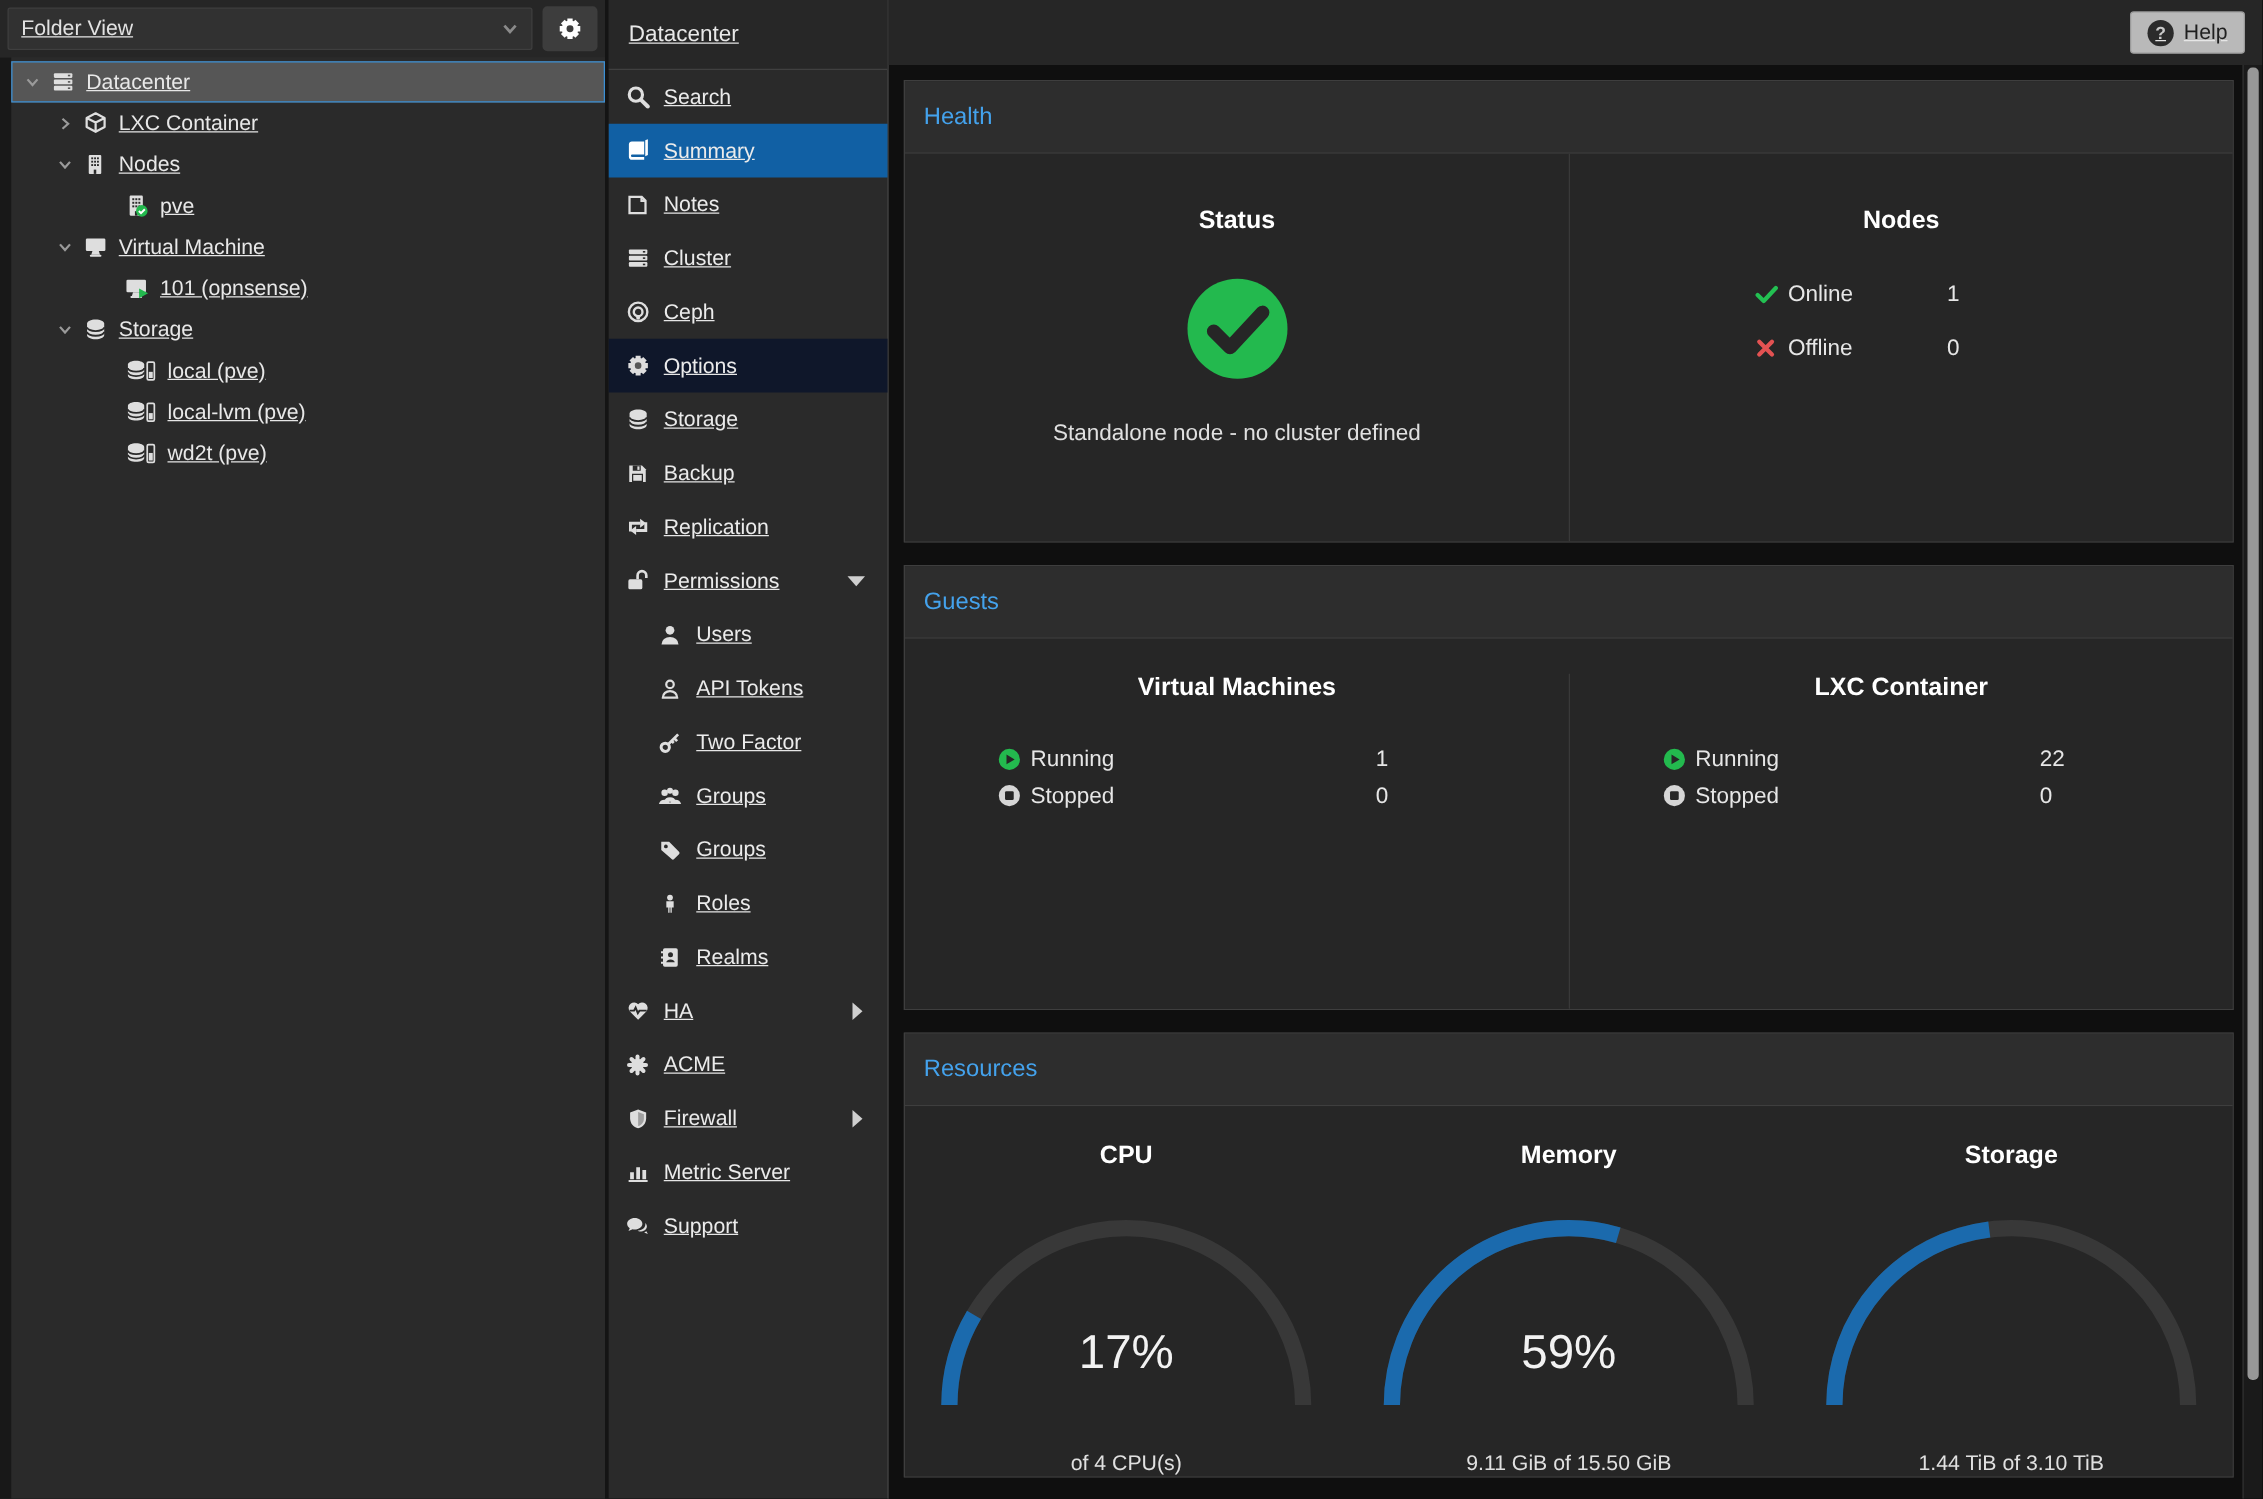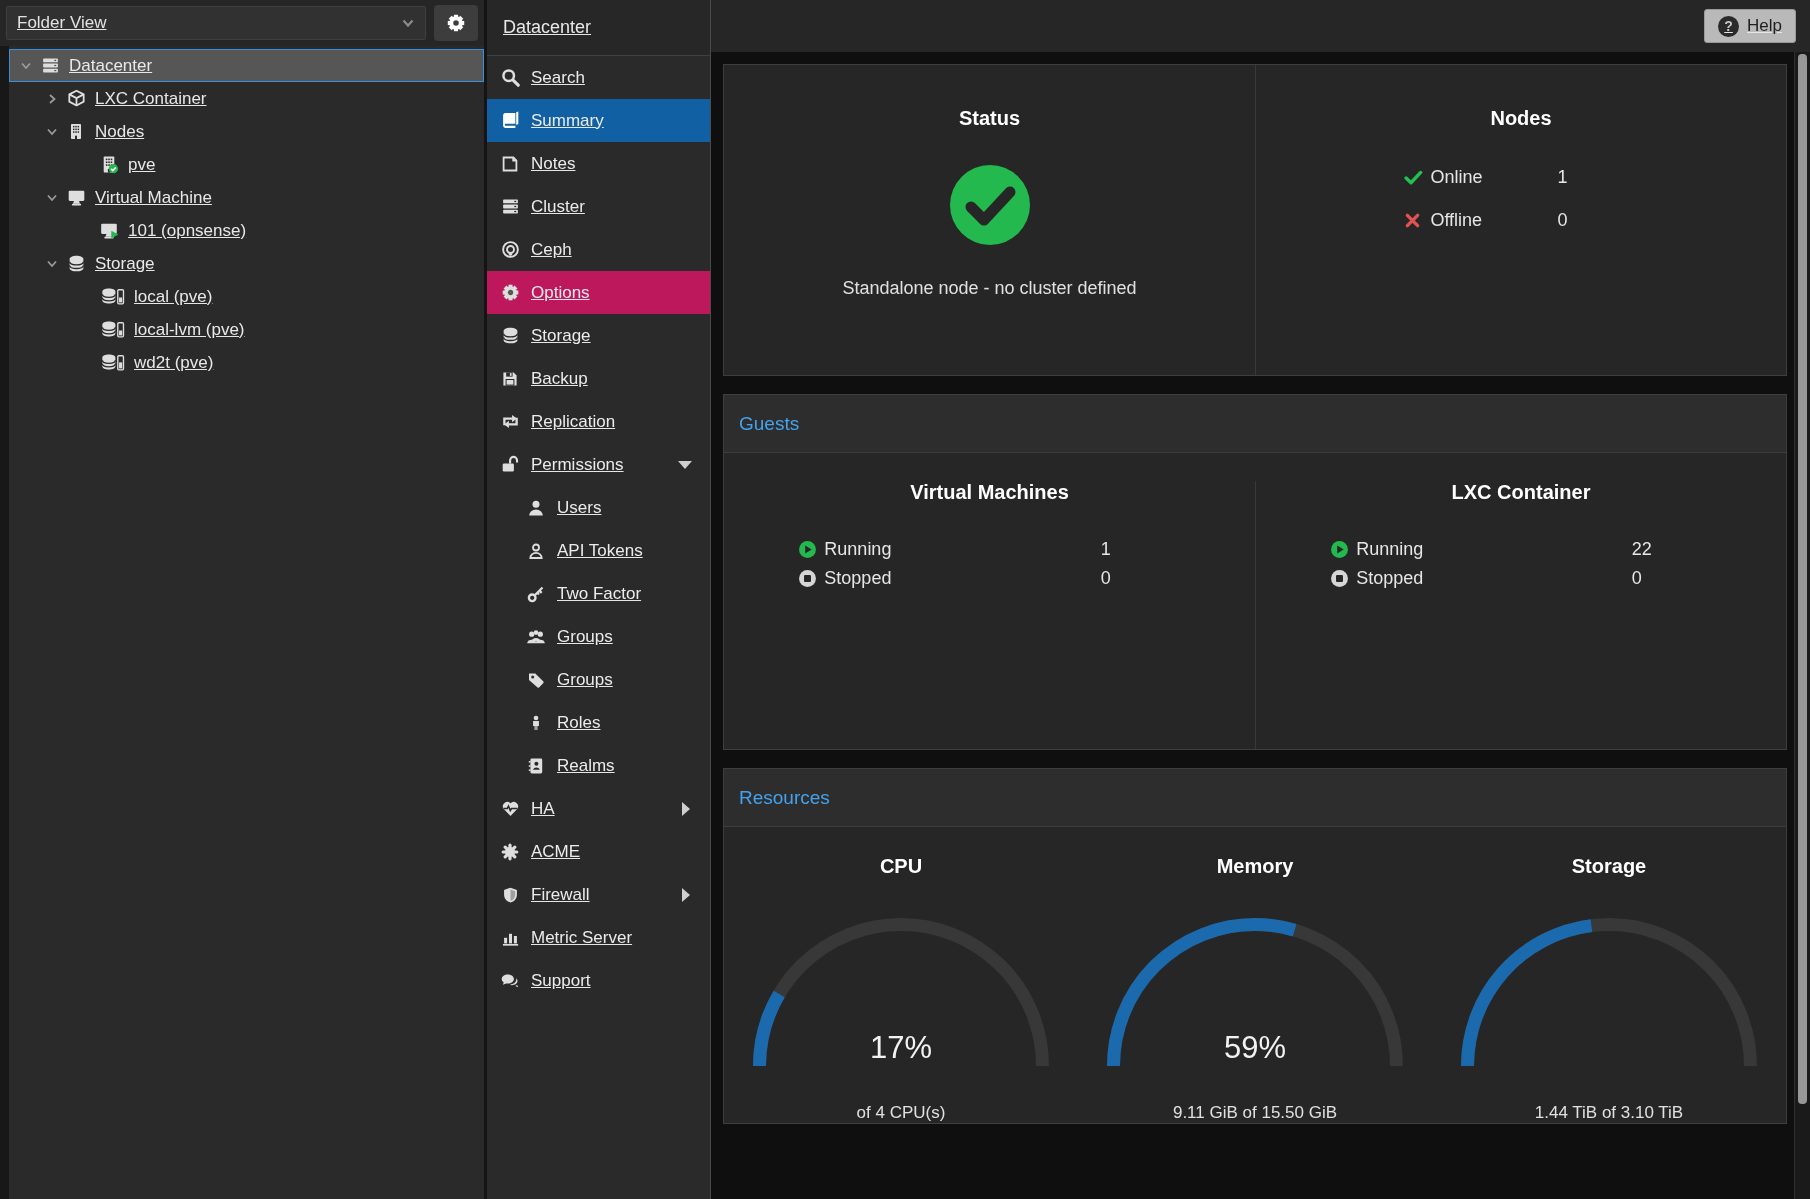--- a/index.html
+++ b/index.html
@@ -27,21 +27,21 @@
   .hole { fill:var(--hole,#2a2a2a); } .cut { fill:var(--cut,#2a2a2a); } .cutl { stroke:var(--cut,#2a2a2a); }
 
   
   .menu-col { width:224px; background:#2a2a2a; display:flex; flex-direction:column; border-right:1px solid #4a4a4a; }
   .menu-header { height:56px; border-bottom:1px solid #404040; display:flex; align-items:center; padding:0 16px;
     font-size:18px; color:#e8e8e8; background:#272727; flex:0 0 auto; }
   .mitem { height:43px; display:flex; align-items:center; padding:0 12px; font-size:17px; color:#ebebeb; --hole:#2a2a2a; --cut:#2a2a2a; }
   .mitem .micon { width:22px; height:20px; margin-right:10px; display:flex; align-items:center; justify-content:center; flex:0 0 auto; }
   .mitem.sub { padding-left:38px; }
   .mitem.selected { background:#1160a4; --hole:#1160a4; --cut:#1160a4; }
-  .mitem.hilite { background:#be185d; --hole:#575757; --cut:#575757; }
+  .mitem.hilite { background:#0f172a; --hole:#575757; --cut:#575757; }
   .mlabel { flex:1; }
   .arr-down { width:0; height:0; border-left:7px solid transparent; border-right:7px solid transparent; border-top:8px solid #cfcfcf; margin-right:6px; }
   .arr-right { width:0; height:0; border-top:7px solid transparent; border-bottom:7px solid transparent; border-left:8px solid #cfcfcf; margin-right:8px; }
 
   
   .main-col { flex:1; position:relative; background:#0f0f0f; }
   .main-topbar { height:52px; background:#262626; display:flex; align-items:center; justify-content:flex-end; padding:0 14px; }
   .help-btn { background:#b9b9b9; border:1px solid #9a9a9a; border-radius:3px; height:34px; padding:0 13px;
     display:flex; align-items:center; gap:8px; color:#1f1f1f; font-size:17px; }
   .help-q { width:21px; height:21px; border-radius:50%; background:#2b2b2b; color:#c9c9c9; font-weight:bold;
@@ -69,21 +69,21 @@
   .kv-v { width:80px; }
 
   .guests-b { height:296px; padding-top:28px; }
   .guest-col .kv-table { width:72%; margin-top:31px; }
   .guest-col .kv-row { padding:4px 0; }
 
   .res-b { height:296px; padding-top:28px; }
   .cols3 { display:grid; grid-template-columns:1fr 1fr 1fr; }
   .gauge-wrap { display:flex; flex-direction:column; align-items:center;justify-content:space-between; }
   .gauge-box { position:relative; width:300px; height:152px; margin-top:22px; }
-  .gauge-pct { position:absolute; left:0; right:0; bottom:4px; text-align:center; font-size:31px; color:#f2f2f2; }
+  .gauge-pct { position:absolute; left:0; right:0; bottom:24px; text-align:center; font-size:38px; color:#f2f2f2; }
   .gauge-sub { margin-top:16px; font-size:17px; color:#e0e0e0; }
   .gauge-track { stroke:#383838; } .gauge-value { stroke:#1b6aad; }
 
   .vscroll { position:absolute; top:52px; right:0; bottom:0; width:16px; background:#1a1a1a; border-left:1px solid #303030; }
   .vthumb { position:absolute; top:2px; right:3px; width:9px; height:1050px; background:#979797; border-radius:4px; }
 </style>
 </head>
 <body>
 
 <svg width="0" height="0" style="position:absolute">
@@ -543,20 +543,21 @@
     <div class="main-topbar">
       <div class="help-btn">
         <span class="help-q">?</span>
         <span>Help</span>
       </div>
     </div>
 
     <div class="panels">
 
       <div class="panel">
+        <div class="panel-h">Health</div>
         <div class="panel-b health-b cols2">
           <div class="half status-col">
             <div class="sec-head">Status</div>
             <svg class="big-check" width="86" height="86" viewBox="0 0 86 86">
               <circle cx="43" cy="43" r="40" fill="#23b94e"></circle>
               <path d="M24 45 l13 13 L63 30" fill="none" stroke="#262626" stroke-width="11" stroke-linecap="round" stroke-linejoin="round"></path>
             </svg>
             <div class="status-msg">Standalone node - no cluster defined</div>
           </div>
           <div class="half nodes-col">

